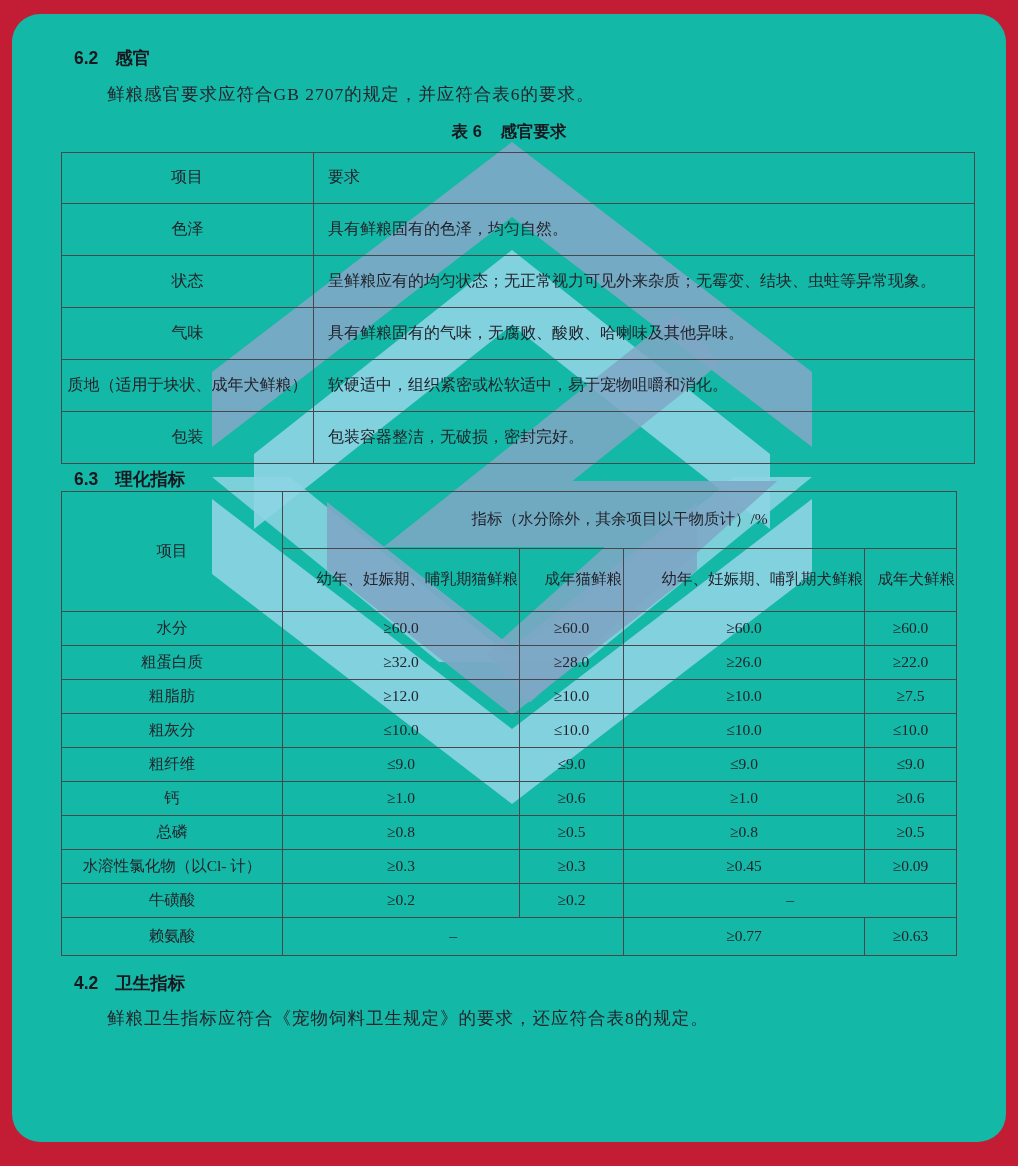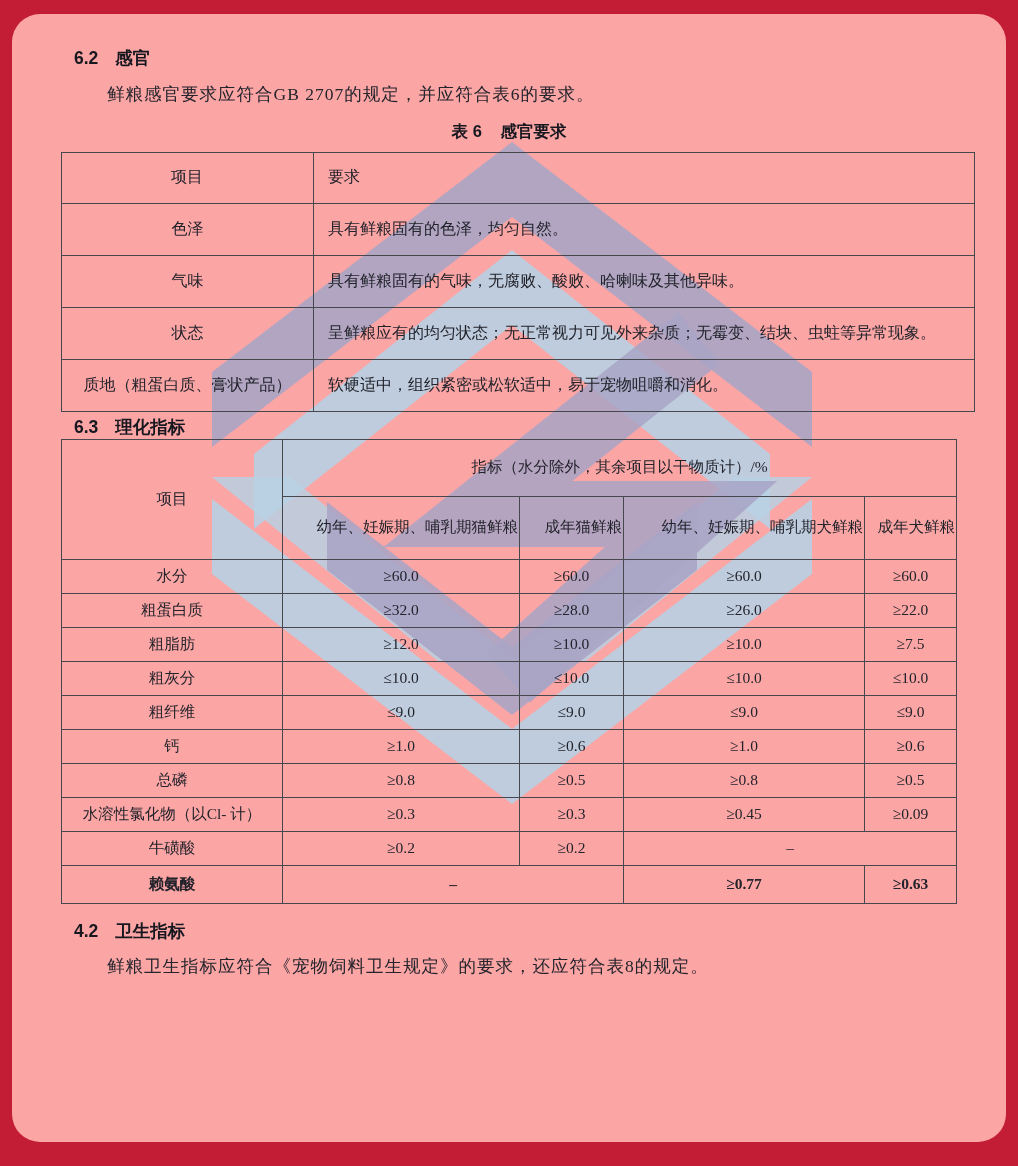--- a/index.html
+++ b/index.html
@@ -4,21 +4,21 @@
 <style>
   html,body{margin:0;padding:0;}
   body{
     width:1018px;height:1166px;position:relative;
     background:#C21D35;
     font-family:"Liberation Serif", serif;
     -webkit-font-smoothing:antialiased;
   }
   .sheet{
     position:absolute;left:12px;top:14px;width:994px;height:1128px;
-    background:#fca5a5;border-radius:28px;overflow:hidden;
+    background:#14b8a6;border-radius:28px;overflow:hidden;
   }
   .watermark{
     position:absolute;left:200px;top:128px;width:600px;height:662px;
     z-index:0;pointer-events:none;
   }
   .content{position:relative;z-index:1;padding:33px 49px 0 49px;color:#22232b;}
   .sec-head{
     display:flex;gap:17px;align-items:baseline;
     font-family:"Liberation Sans", sans-serif;font-weight:bold;
     font-size:17.5px;color:#17181f;margin:0 0 0 13px;line-height:1.3;
@@ -45,21 +45,21 @@
   .t6 .c-item{width:250px;text-align:center;}
   .t6 .c-req{width:645px;text-align:left;padding-left:14px;margin-top:24px;}
   .t6 thead th{height:48px;text-align:center;padding-left:0;}
   .t6 tbody td{height:49px;}
   
   .t7{font-size:15.5px;}
   .t7 th,.t7 td{text-align:center;}
   .t7 .hdr1{height:57px;}
   .t7 .hdr2 th{height:60px;text-align:right;}
   .t7 tbody td{height:31px;}
-  .t7 tr.tall td{height:35px;font-weight:bold;}
+  .t7 tr.tall td{height:35px;}
   .gap-63{margin-top:4px;}
   .gap-64{margin-top:16px;}
 </style>
 </head>
 <body>
 
 <div class="sheet">
 
   <svg class="watermark" viewBox="0 0 600 662">
     <g opacity="0.82">
@@ -98,30 +98,34 @@
           <th class="c-item">项目</th>
           <th class="c-req">要求</th>
         </tr>
       </thead>
       <tbody>
         <tr>
           <td class="c-item">色泽</td>
           <td class="c-req">具有鲜粮固有的色泽，均匀自然。</td>
         </tr>
         <tr>
+          <td class="c-item">状态</td>
+          <td class="c-req">呈鲜粮应有的均匀状态；无正常视力可见外来杂质；无霉变、结块、虫蛀等异常现象。</td>
+        </tr>
+        <tr>
           <td class="c-item">气味</td>
           <td class="c-req">具有鲜粮固有的气味，无腐败、酸败、哈喇味及其他异味。</td>
         </tr>
         <tr>
-          <td class="c-item">状态</td>
-          <td class="c-req">呈鲜粮应有的均匀状态；无正常视力可见外来杂质；无霉变、结块、虫蛀等异常现象。</td>
-        </tr>
-        <tr>
-          <td class="c-item">质地（粗蛋白质、膏状产品）</td>
+          <td class="c-item">质地（适用于块状、成年犬鲜粮）</td>
           <td class="c-req">软硬适中，组织紧密或松软适中，易于宠物咀嚼和消化。</td>
+        </tr>
+        <tr>
+          <td class="c-item">包装</td>
+          <td class="c-req">包装容器整洁，无破损，密封完好。</td>
         </tr>
       </tbody>
     </table>
 
     <div class="sec-head gap-63">
       <span>6.3</span>
       <span>理化指标</span>
     </div>
 
 

